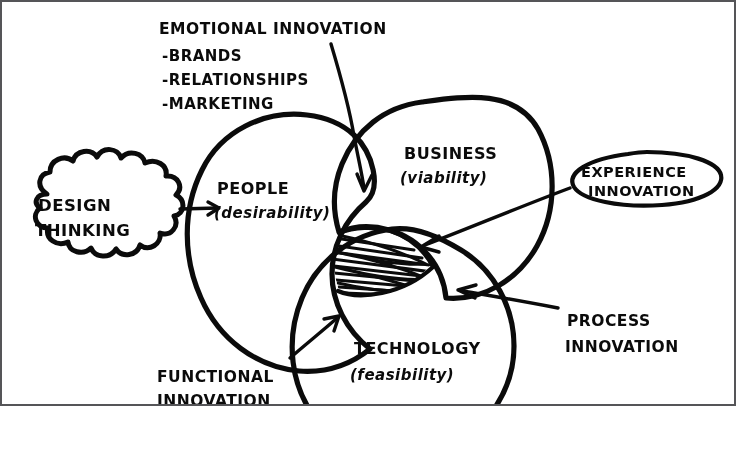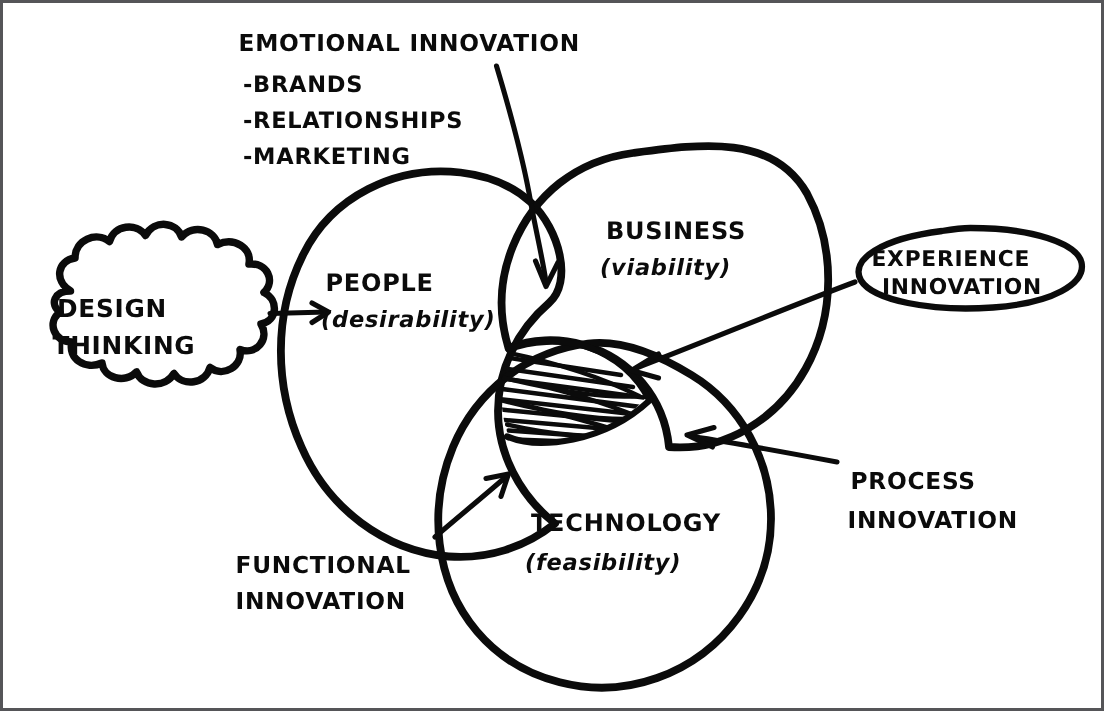--- a/index.html
+++ b/index.html
@@ -7,21 +7,21 @@
     margin: 0;
     padding: 0;
     background: #ffffff;
   }
   body {
     font-family: "Liberation Sans", sans-serif;
   }
   #canvas {
     position: relative;
     width: 736px;
-    height: 474px;
+    height: 406px;
     background: #ffffff;
     border: 2px solid #555558;
     box-sizing: border-box;
     overflow: hidden;
   }
   #sketch {
     position: absolute;
     left: 0;
     top: 0;
     width: 736px;

